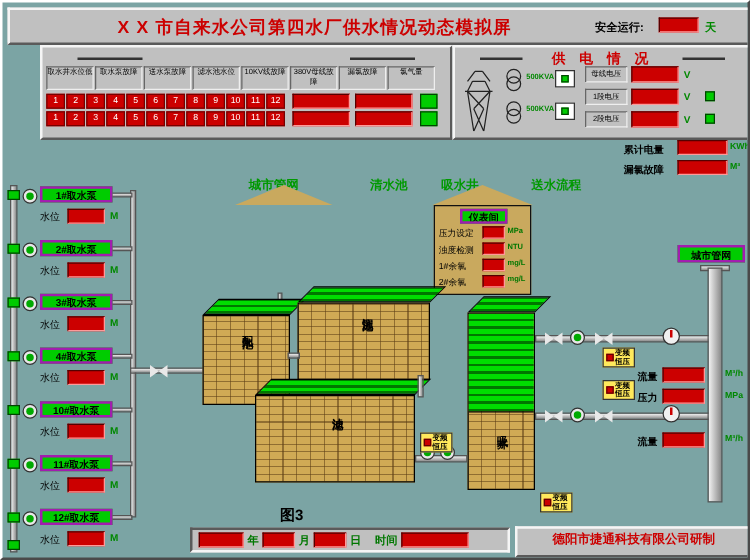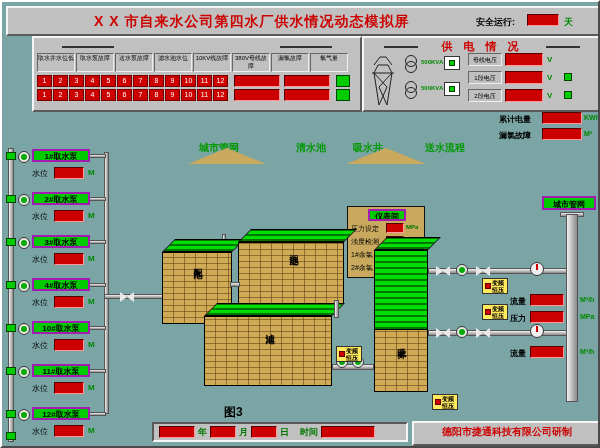--- a/index.html
+++ b/index.html
@@ -221,21 +221,21 @@
     <span class="abs pumpc" style="left:0;top:3px;"></span>
     <span class="abs glabel" style="left:14px;top:1px;width:58px;height:13px;font-size:8px;line-height:12px;">12#取水泵</span>
     <span class="abs plabel" style="left:14px;top:20px;">水位</span>
     <span class="abs disp" style="left:36px;top:19px;width:30px;height:12px;"></span>
     <span class="abs gtext" style="left:70px;top:20px;font-size:8px;">M</span>
   </div>
 
   <div class="abs" style="left:186px;top:146px;width:0;height:0;border-left:39px solid transparent;border-right:39px solid transparent;border-bottom:16px solid #c9a95e;"></div>
 
   <div class="abs" style="left:344px;top:146px;width:0;height:0;border-left:40px solid transparent;border-right:40px solid transparent;border-bottom:16px solid #c9a95e;"></div>
-  <div class="abs house-body" style="left:345px;top:162px;width:78px;height:72px;margin-top:42px;">
+  <div class="abs house-body" style="left:345px;top:162px;width:78px;height:72px;">
     <span class="abs glabel" style="left:20px;top:2px;width:38px;height:12px;font-size:8px;line-height:11px;">仪表间</span>
     <span class="abs hrow-label" style="left:3px;top:17px;">压力设定</span>
     <span class="abs disp" style="left:38px;top:16px;width:18px;height:10px;line-height:8px;"></span>
     <span class="abs hunit" style="left:58px;top:17px;">MPa</span>
     <span class="abs hrow-label" style="left:3px;top:30px;">浊度检测</span>
     <span class="abs disp" style="left:38px;top:29px;width:18px;height:10px;line-height:8px;"></span>
     <span class="abs hunit" style="left:58px;top:30px;">NTU</span>
     <span class="abs hrow-label" style="left:3px;top:43px;">1#余氯</span>
     <span class="abs disp" style="left:38px;top:42px;width:18px;height:10px;line-height:8px;"></span>
     <span class="abs hunit" style="left:58px;top:43px;">mg/L</span>

